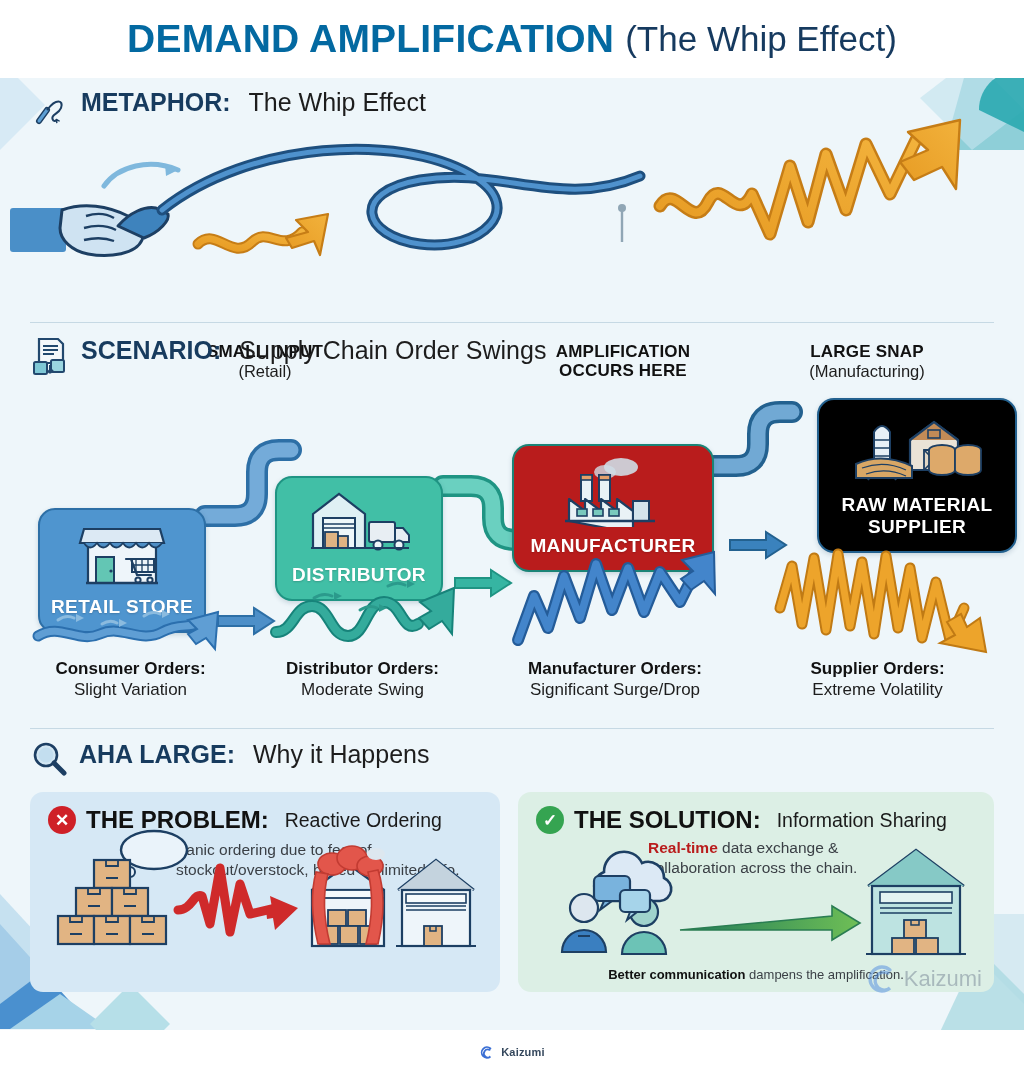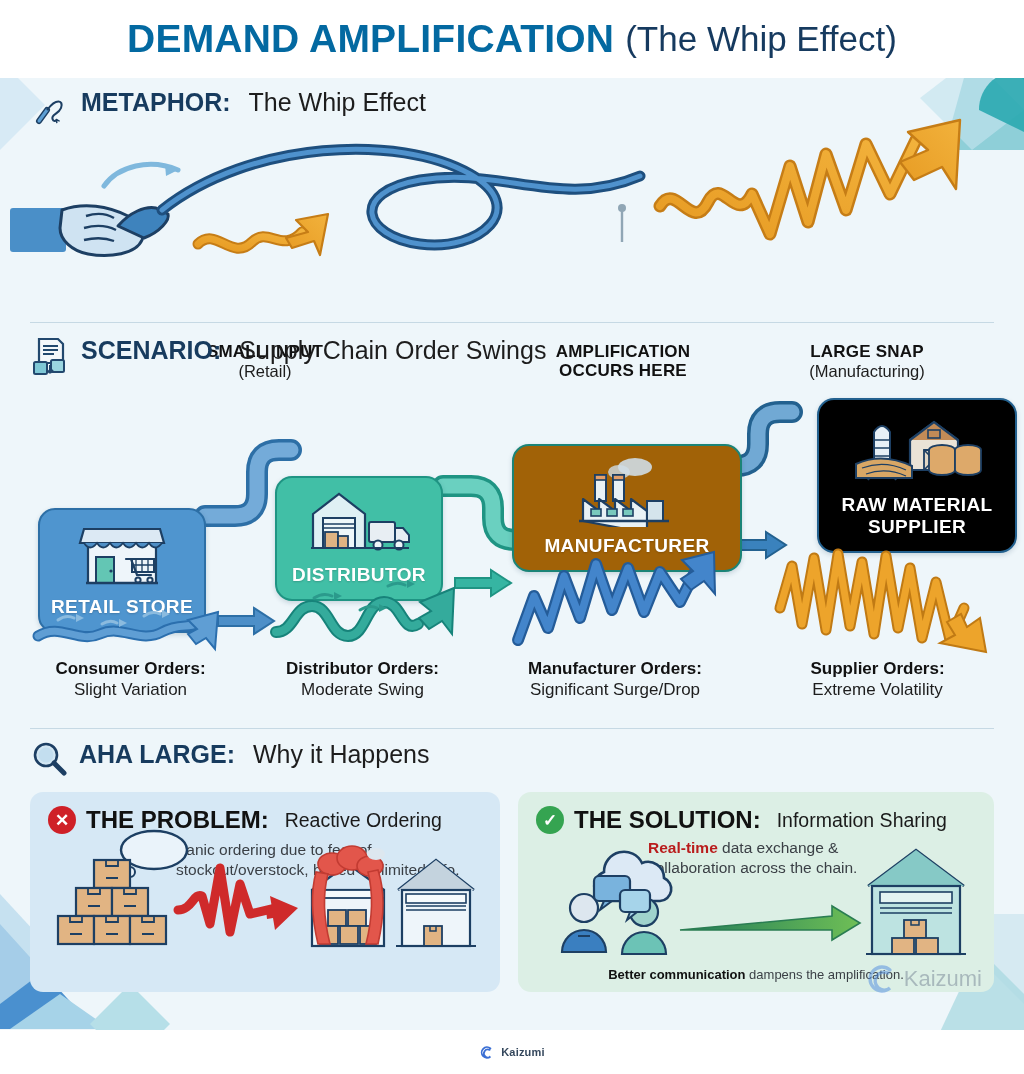--- a/index.html
+++ b/index.html
@@ -293,21 +293,21 @@
             <rect x="62" y="34" width="26" height="20" rx="2" fill="#e8eef3" stroke="#1d3f63" stroke-width="2"></rect>
             <path d="M88 40 h8 l6 7 v7 h-14 z" fill="#e8eef3" stroke="#1d3f63" stroke-width="2"></path>
             <circle cx="71" cy="57" r="4.5" fill="#eef5fa" stroke="#1d3f63" stroke-width="2"></circle>
             <circle cx="92" cy="57" r="4.5" fill="#eef5fa" stroke="#1d3f63" stroke-width="2"></circle>
             <path d="M4 60 h98" stroke="#1d3f63" stroke-width="2.2"></path>
           </svg>
         </div>
         <div class="node-label">DISTRIBUTOR</div>
       </div>
 
-      <div class="node" id="node-manufacturer" style="left:512px; top:56px; width:230px; height:128px; background:#a16207; border:2.5px solid #1b8477;">
+      <div class="node" id="node-manufacturer" style="left:512px; top:56px; width:202px; height:128px; background:#b91c1c; border:2.5px solid #1b8477;">
         <div class="node-icon">
           <svg width="116" height="72" viewBox="0 0 116 72">
             <ellipse cx="66" cy="12" rx="17" ry="9" fill="#cfdde6" opacity=".9"></ellipse>
             <ellipse cx="50" cy="17" rx="11" ry="7" fill="#cfdde6" opacity=".8"></ellipse>
             <rect x="26" y="20" width="11" height="26" fill="#e9f2f6" stroke="#1d3f63" stroke-width="2"></rect>
             <rect x="44" y="20" width="11" height="26" fill="#e9f2f6" stroke="#1d3f63" stroke-width="2"></rect>
             <rect x="26" y="20" width="11" height="5" fill="#e4a06a" stroke="#1d3f63" stroke-width="1.6"></rect>
             <rect x="44" y="20" width="11" height="5" fill="#e4a06a" stroke="#1d3f63" stroke-width="1.6"></rect>
             <path d="M14 66 v-22 l16 12 v-12 l16 12 v-12 l16 12 v-12 l16 12 v22 z" fill="#e9f2f6" stroke="#1d3f63" stroke-width="2.2" stroke-linejoin="round"></path>
             <rect x="22" y="54" width="10" height="7" fill="#79c9bd" stroke="#1d3f63" stroke-width="1.6"></rect>

